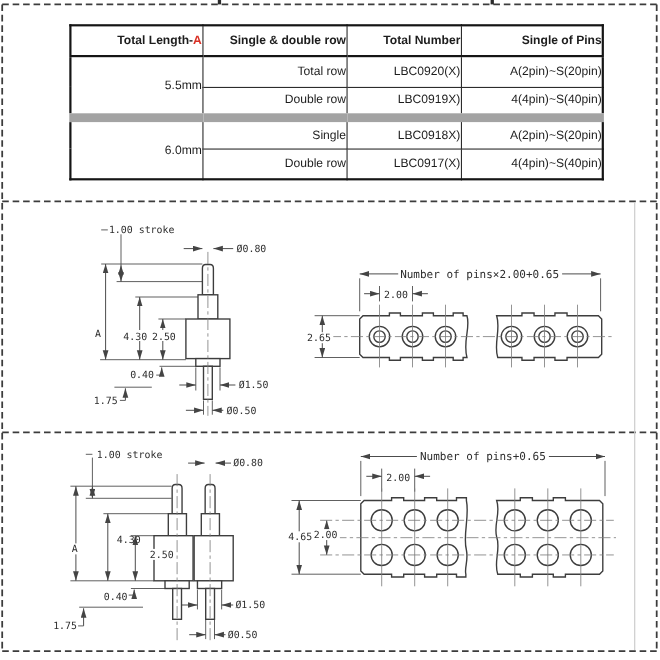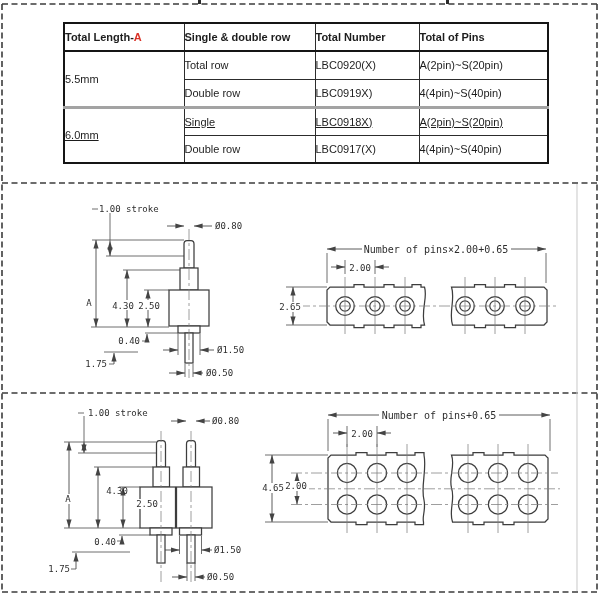--- a/index.html
+++ b/index.html
@@ -3,25 +3,25 @@
 <meta charset="utf-8">
 <style>
   html,body{margin:0;padding:0;background:#fff;}
   .page{position:relative;width:600px;height:600px;background:#fff;overflow:hidden;
         font-family:"Liberation Sans",sans-serif;}
   .page svg{position:absolute;left:0;top:0;}
 
   table.spec{position:absolute;left:63px;top:22px;width:484px;height:137px;
              border-collapse:collapse;table-layout:fixed;
              border:2px solid #151515;font-size:11px;color:#1d1d1d;}
-  .spec th,.spec td{border:1px solid #2c2c2c;text-align:left;vertical-align:middle;
+  .spec th,.spec td{border:1px solid #2c2c2c;text-align:right;vertical-align:middle;
                     padding:0;overflow:hidden;white-space:nowrap;}
   .spec th{font-weight:bold;height:22px;border-bottom:2px solid #151515;}
   .spec tr{height:28px;}
-  .spec tr.grp td{border-top:3px solid #a3a3a3;text-decoration:underline;}
+  .spec tr.grp td{border-top:8px solid #a3a3a3;}
   .accent{color:#d93025;}
 
   
   .ln{stroke:#3d3d3d;stroke-width:1.25;fill:#fff;}
   .dim{stroke:#4a4a4a;stroke-width:0.9;fill:none;}
   .ext{stroke:#4a4a4a;stroke-width:0.8;fill:none;}
   .cl{stroke:#7d7d7d;stroke-width:0.75;fill:none;}
   .cld{stroke-dasharray:11 3 3 3;}
   .dash-border{stroke:#3c3c3c;stroke-width:1.6;stroke-dasharray:6 3.5;fill:none;}
   .grayline{stroke:#cdcdcd;stroke-width:1.1;fill:none;}
@@ -273,21 +273,21 @@
       <col style="width:120px">
         <col style="width:131px">
         <col style="width:104px">
         <col style="width:129px">
     </colgroup>
     <tbody>
         <tr>
       <th><span>Total Length-</span><span class="accent">A</span></th>
       <th>Single &amp; double row</th>
       <th>Total Number</th>
-      <th>Total of Pins</th>
+      <th>Single of Pins</th>
     </tr>
     <tr>
       <td rowspan="2">5.5mm</td>
       <td>Total row</td>
       <td>LBC0920(X)</td>
       <td>A(2pin)~S(20pin)</td>
     </tr>
     <tr>
       <td>Double row</td>
       <td>LBC0919X)</td>

